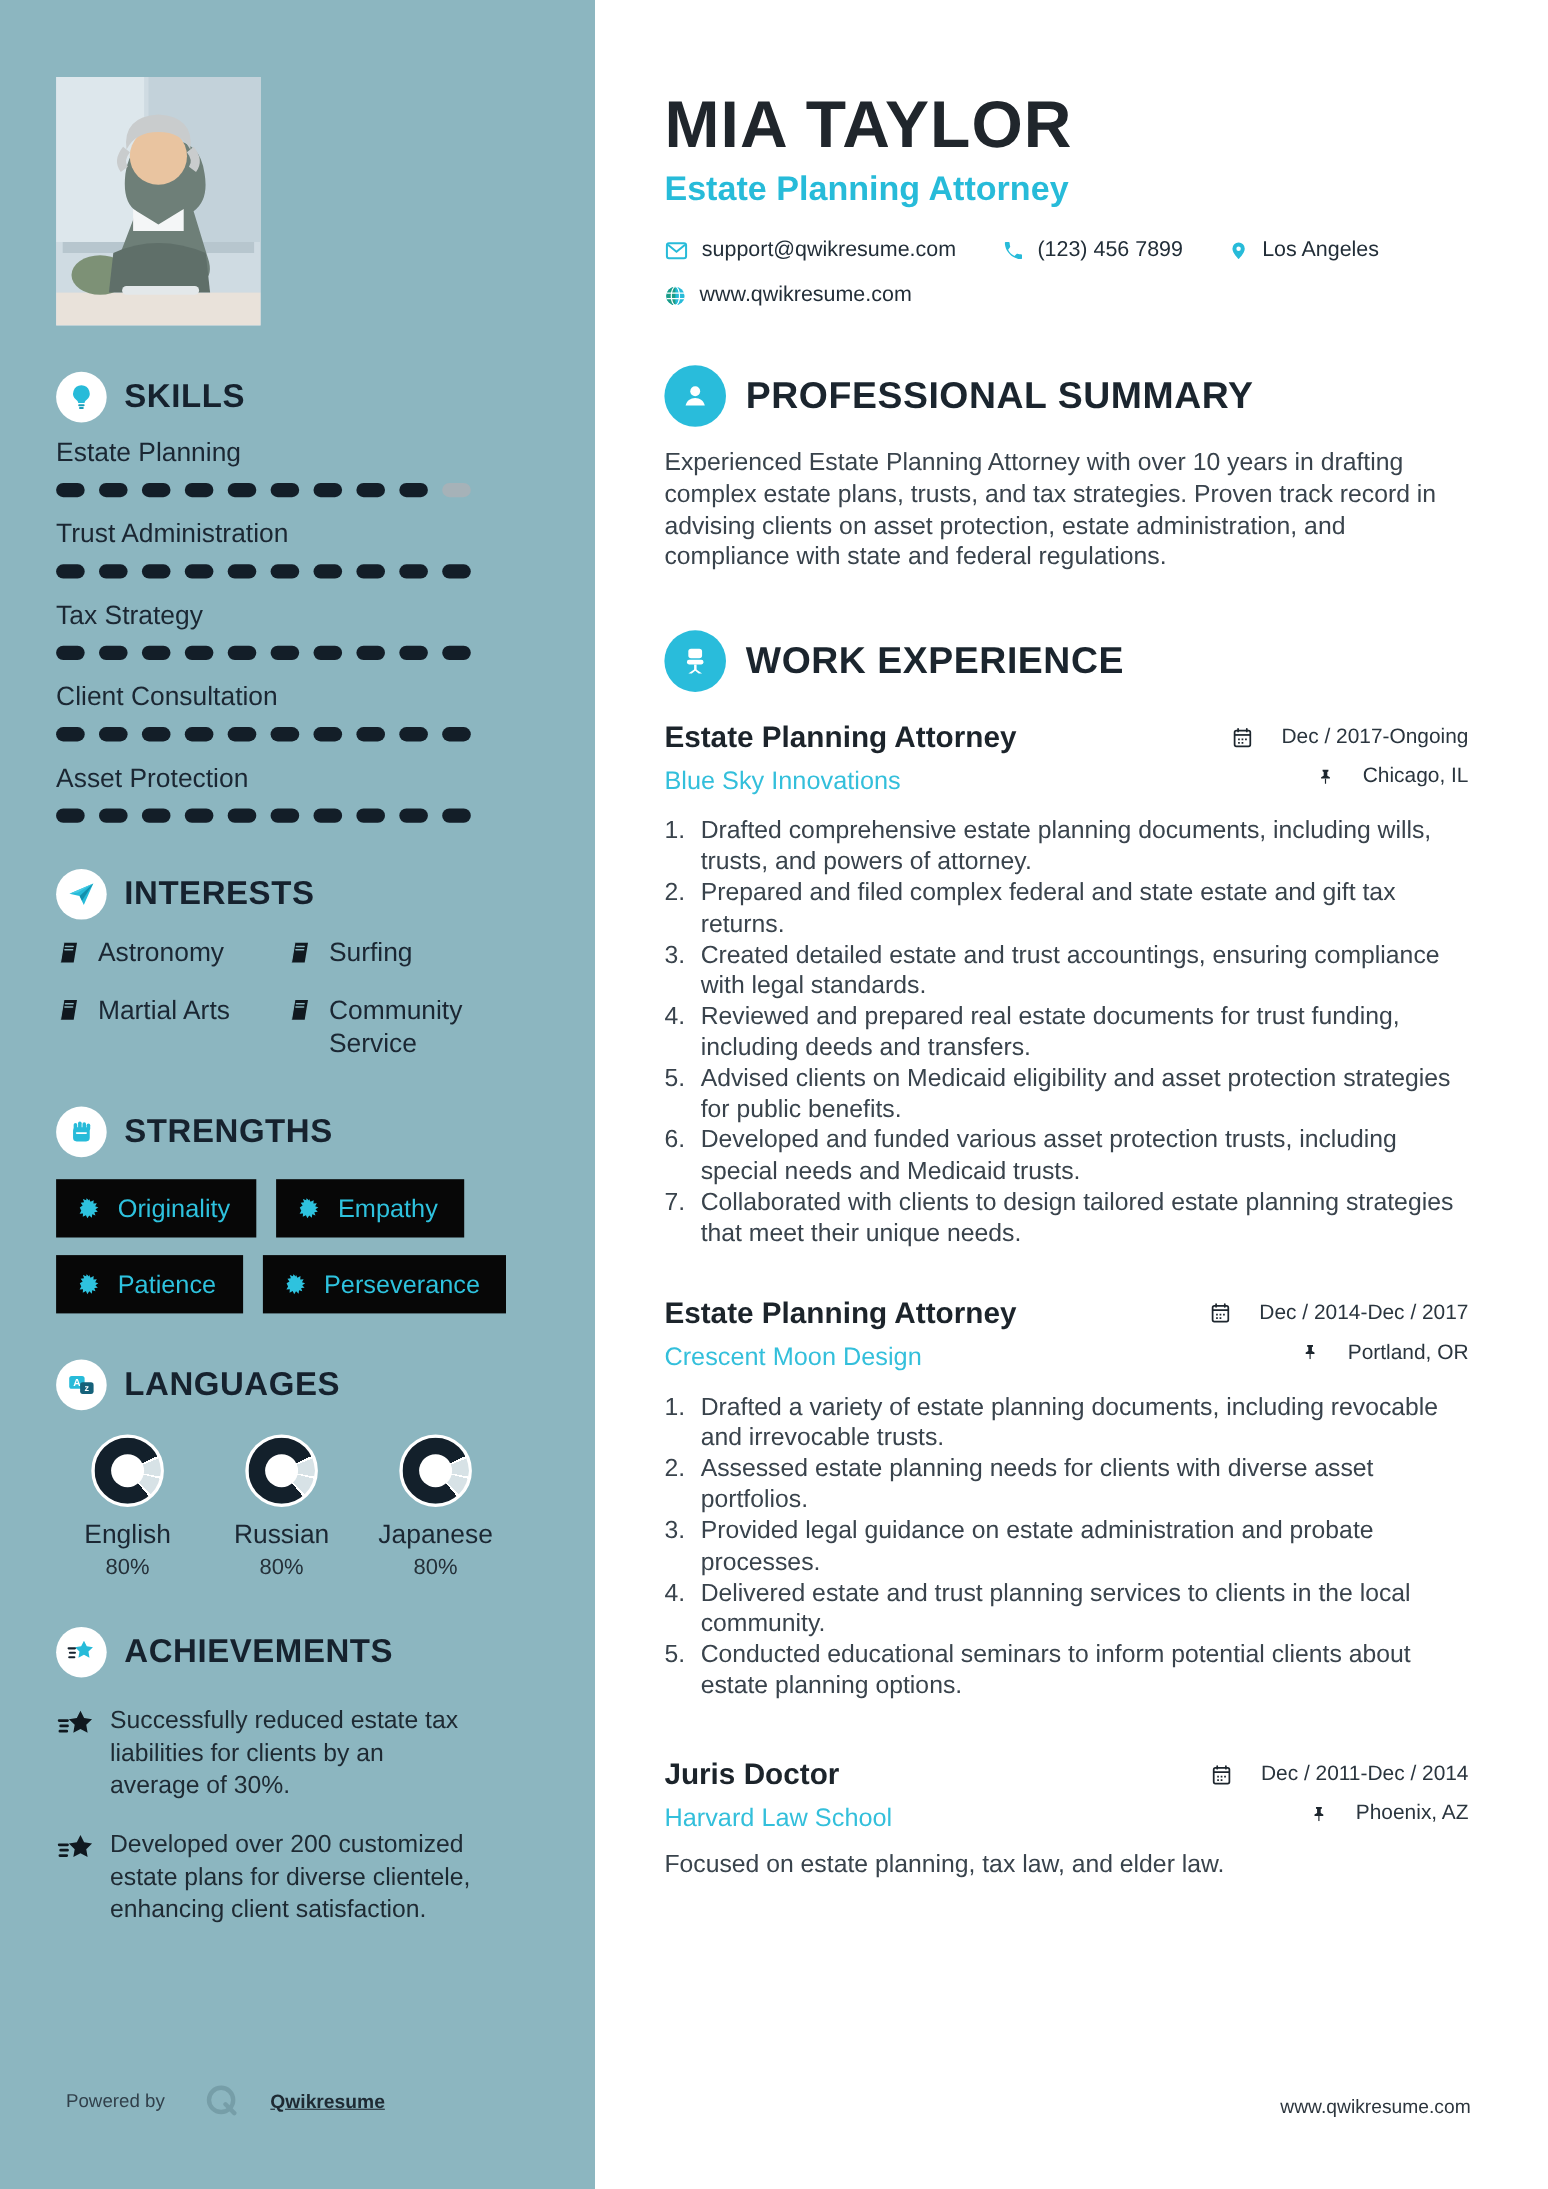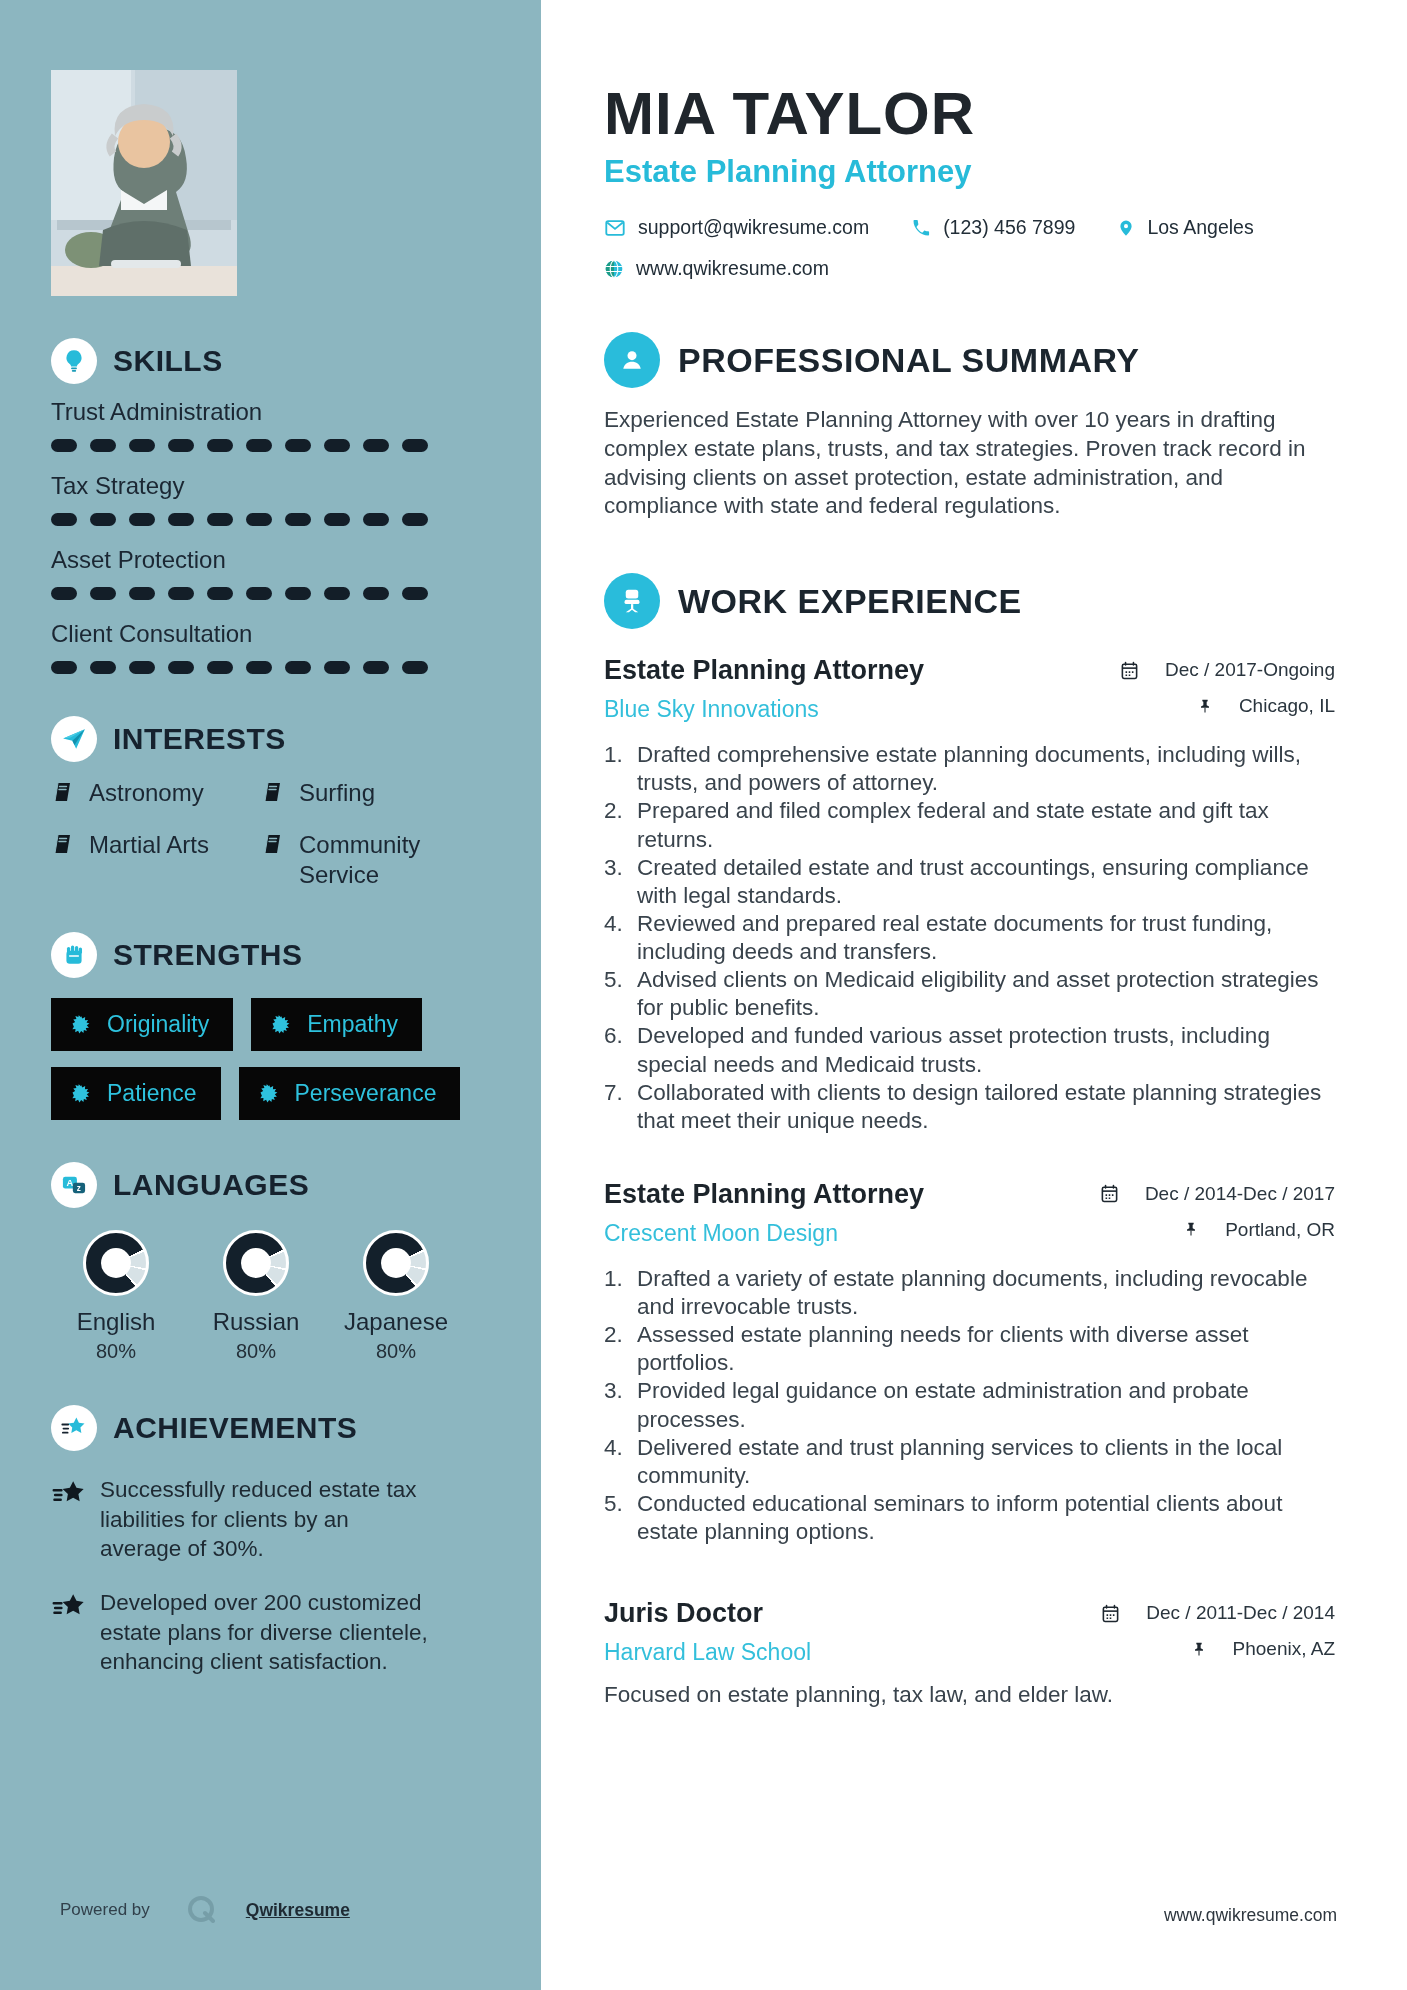--- a/index.html
+++ b/index.html
@@ -124,20 +124,35 @@
           <svg width="26" height="26" viewBox="0 0 24 24">
             <path d="M12 2a7 7 0 0 0-4 12.7c.8.6 1.3 1.5 1.3 2.3h5.4c0-.8.5-1.7 1.3-2.3A7 7 0 0 0 12 2z" fill="#27BBD9"></path>
             <rect x="9.3" y="18" width="5.4" height="1.6" rx="0.8" fill="#1a9cb8"></rect>
             <rect x="10" y="20.3" width="4" height="1.6" rx="0.8" fill="#1a9cb8"></rect>
           </svg>
         </span>
         <h2>SKILLS</h2>
       </div>
       <div id="skills-list">
           <div class="skill">
+    <div class="skill-name">Estate Planning</div>
+    <div class="skill-bar">
+              <span class="dash"></span>
+              <span class="dash"></span>
+              <span class="dash"></span>
+              <span class="dash"></span>
+              <span class="dash"></span>
+              <span class="dash"></span>
+              <span class="dash"></span>
+              <span class="dash"></span>
+              <span class="dash"></span>
+              <span class="dash lt"></span>
+            </div>
+  </div>
+          <div class="skill">
     <div class="skill-name">Trust Administration</div>
     <div class="skill-bar">
               <span class="dash"></span>
               <span class="dash"></span>
               <span class="dash"></span>
               <span class="dash"></span>
               <span class="dash"></span>
               <span class="dash"></span>
               <span class="dash"></span>
               <span class="dash"></span>
@@ -154,36 +169,36 @@
               <span class="dash"></span>
               <span class="dash"></span>
               <span class="dash"></span>
               <span class="dash"></span>
               <span class="dash"></span>
               <span class="dash"></span>
               <span class="dash"></span>
             </div>
   </div>
           <div class="skill">
+    <div class="skill-name">Client Consultation</div>
+    <div class="skill-bar">
+              <span class="dash"></span>
+              <span class="dash"></span>
+              <span class="dash"></span>
+              <span class="dash"></span>
+              <span class="dash"></span>
+              <span class="dash"></span>
+              <span class="dash"></span>
+              <span class="dash"></span>
+              <span class="dash"></span>
+              <span class="dash"></span>
+            </div>
+  </div>
+          <div class="skill">
     <div class="skill-name">Asset Protection</div>
-    <div class="skill-bar">
-              <span class="dash"></span>
-              <span class="dash"></span>
-              <span class="dash"></span>
-              <span class="dash"></span>
-              <span class="dash"></span>
-              <span class="dash"></span>
-              <span class="dash"></span>
-              <span class="dash"></span>
-              <span class="dash"></span>
-              <span class="dash"></span>
-            </div>
-  </div>
-          <div class="skill">
-    <div class="skill-name">Client Consultation</div>
     <div class="skill-bar">
               <span class="dash"></span>
               <span class="dash"></span>
               <span class="dash"></span>
               <span class="dash"></span>
               <span class="dash"></span>
               <span class="dash"></span>
               <span class="dash"></span>
               <span class="dash"></span>
               <span class="dash"></span>

